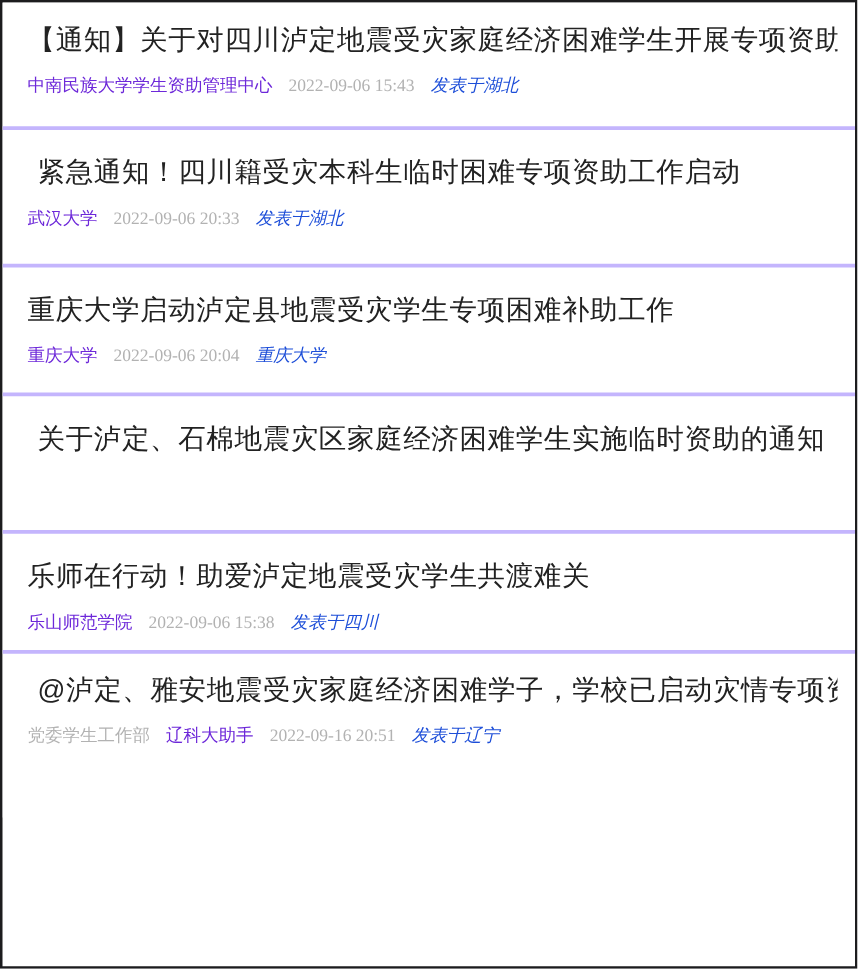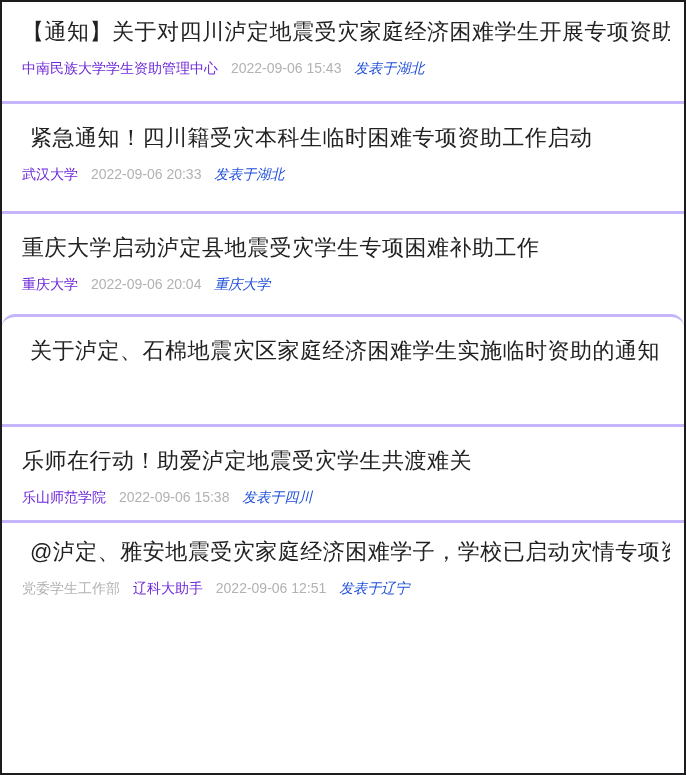--- a/index.html
+++ b/index.html
@@ -22,21 +22,21 @@
     overflow: hidden;
     background: #ffffff;
   }
   .item:not(:first-child) {
     border-top: 3px solid #c4b5fd;
   }
   
   .item:nth-child(1) { height: 99px;  padding-top: 16px; }
   .item:nth-child(2) { height: 110px; }
   .item:nth-child(3) { height: 103px; }
-  .item:nth-child(4) { height: 110px; border-radius: 13px; }
+  .item:nth-child(4) { height: 110px; }
   .item:nth-child(5) { height: 96px;  }
   .item:nth-child(6) { height: 134px; padding-top: 15px; }
   .item:nth-child(7) { height: 102px; padding-top: 19px; padding-left: 14px; }
   
   .item:nth-child(2) .title,
   .item:nth-child(4) .title,
   .item:nth-child(6) .title { padding-left: 8px; }
 
   .title {
     margin: 0;
@@ -53,21 +53,21 @@
     margin-top: 14px;
     font-size: 14px;
     line-height: 18px;
     white-space: nowrap;
     overflow: hidden;
   }
   .meta span { margin-right: 9px; }
   .meta span:empty { display: none; margin: 0; }
   .author   { color: #b2b2b2; }
   .account  { color: #6d28d9; font-weight: 400; cursor: pointer; }
-  .time     { color: #b2b2b2; }
+  .time     { color: #b2b2b2; font-family: Liberation Serif, serif; }
   .location { color: #1d4ed8; font-style: italic; }
 </style>
 </head>
 <body>
 
 <div class="frame">
 
   <article class="item">
     <h2 class="title">【通知】关于对四川泸定地震受灾家庭经济困难学生开展专项资助的通知</h2>
     <div class="meta">
@@ -111,18 +111,18 @@
       <span class="time">2022-09-06 15:38</span>
       <span class="location">发表于四川</span>
     </div>
   </article>
 
   <article class="item">
     <h2 class="title">@泸定、雅安地震受灾家庭经济困难学子，学校已启动灾情专项资助！</h2>
     <div class="meta">
       <span class="author">党委学生工作部</span>
       <span class="account">辽科大助手</span>
-      <span class="time">2022-09-06 12:51</span>
+      <span class="time">2022-09-16 20:51</span>
       <span class="location">发表于辽宁</span>
     </div>
   </article>
 
 </div>
 
 </body></html>

